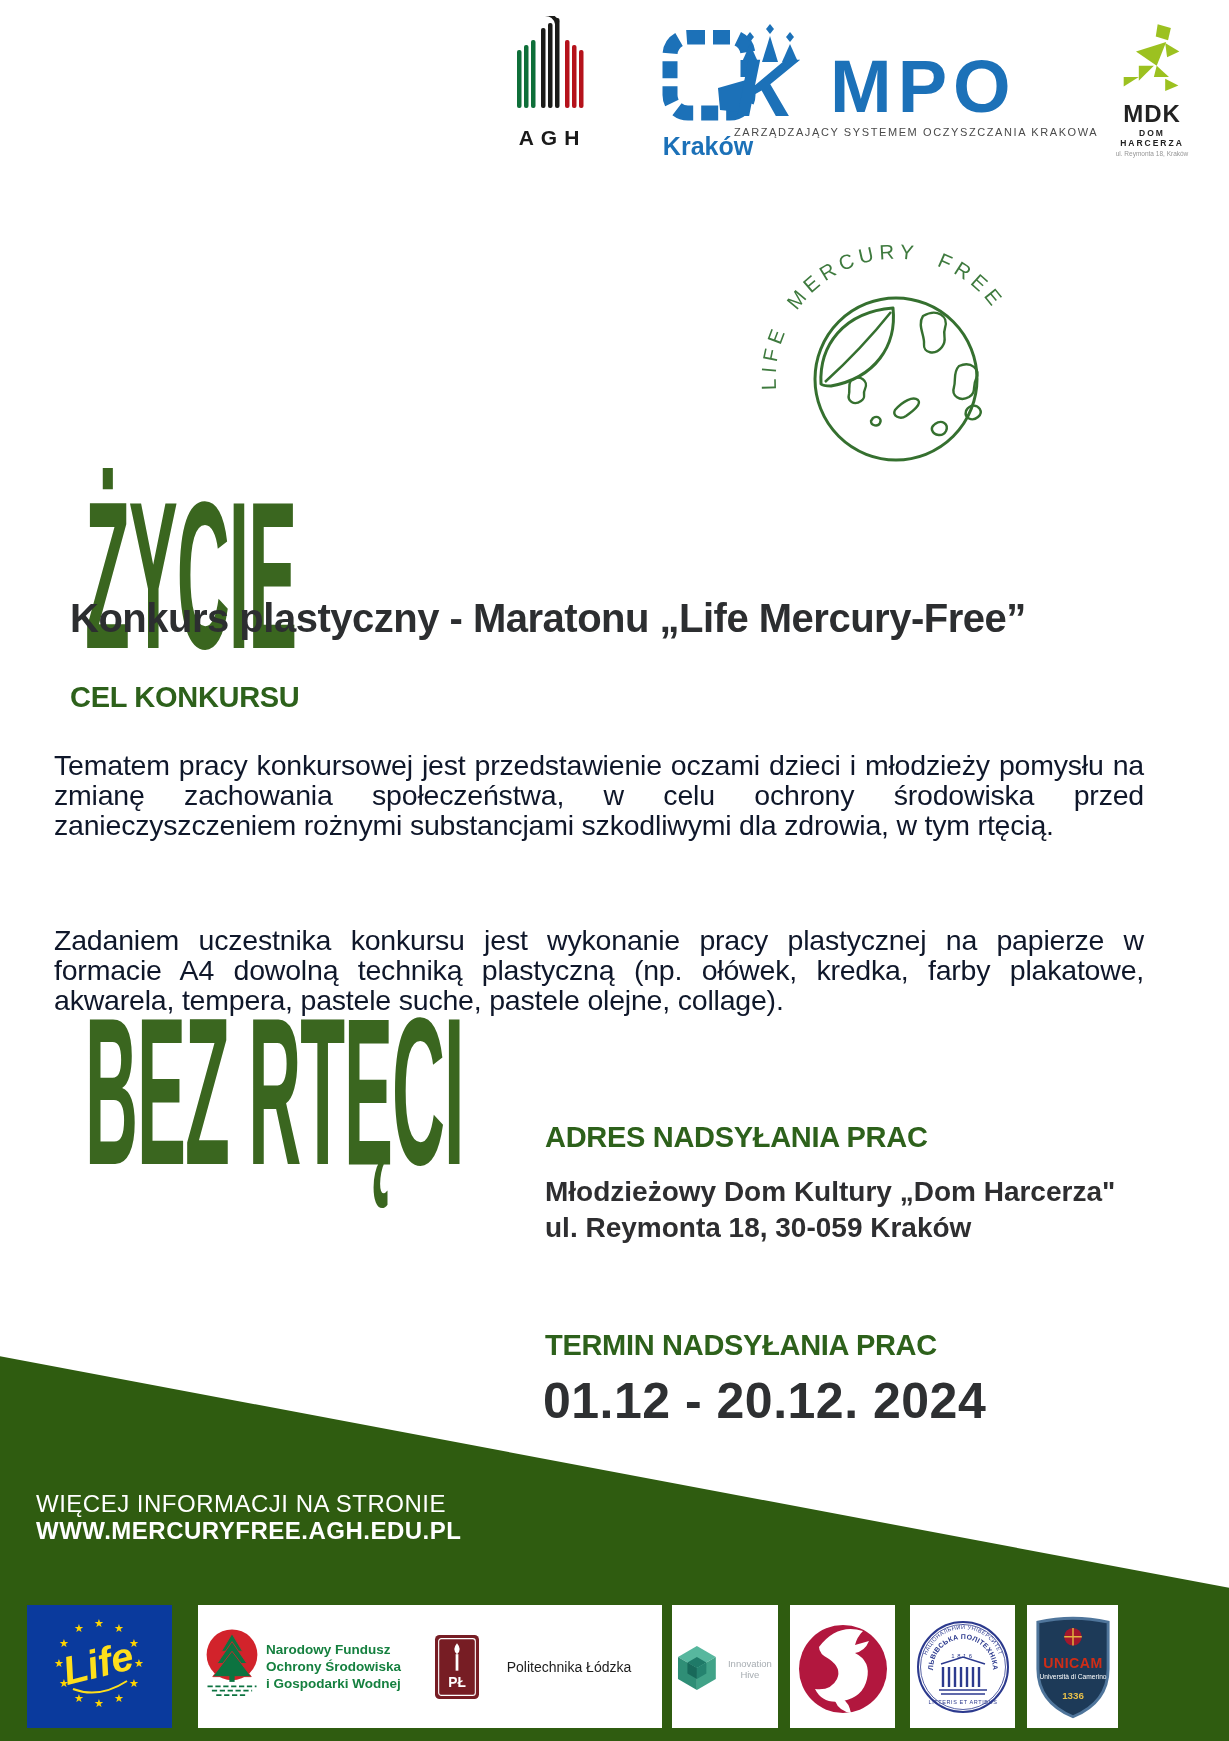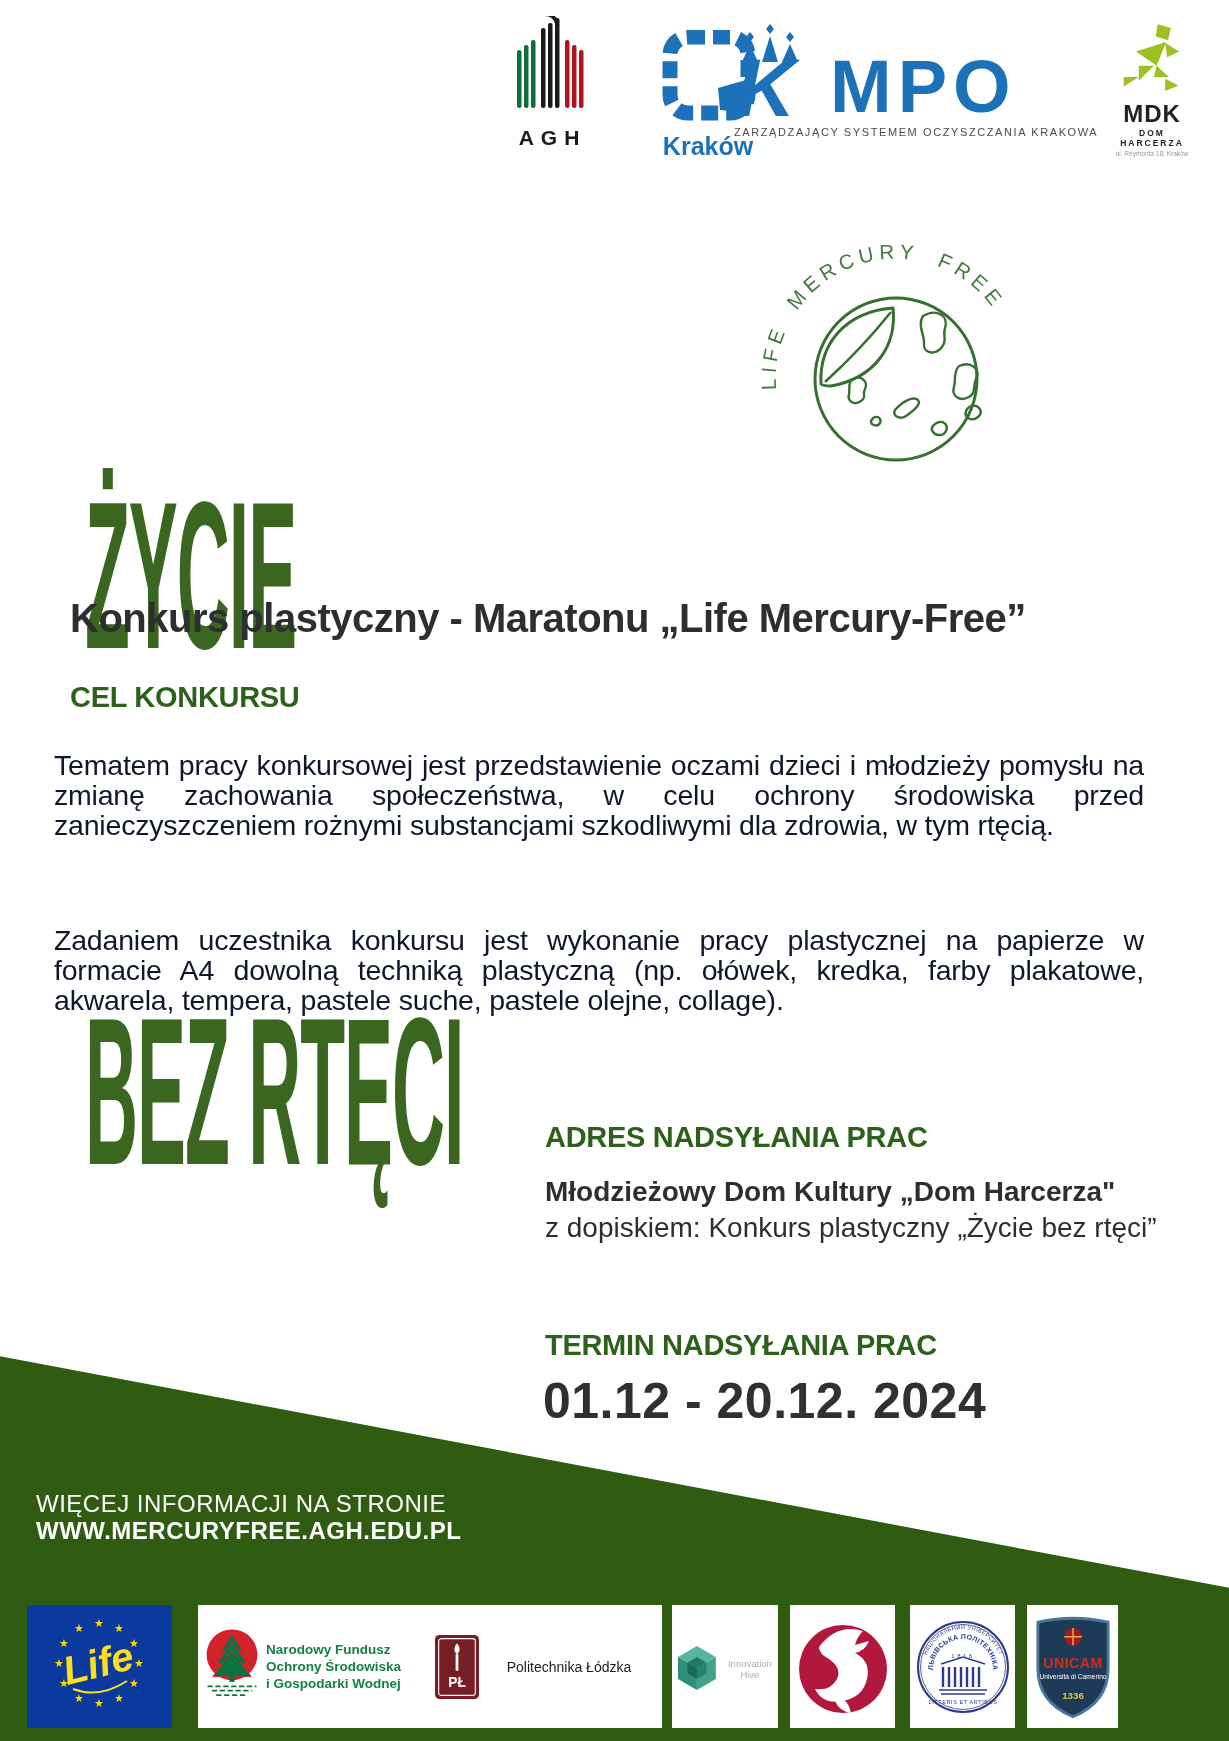--- a/index.html
+++ b/index.html
@@ -141,21 +141,21 @@
 
 <div class="heading">Konkurs plastyczny - Maratonu „Life Mercury-Free”</div>
 
 <div class="sec-title" style="left:70px;top:681px;text-align:right;">CEL KONKURSU</div>
 <div class="body-text" style="top:750px;">Tematem pracy konkursowej jest przedstawienie oczami dzieci i młodzieży pomysłu na zmianę zachowania społeczeństwa, w celu ochrony środowiska przed zanieczyszczeniem rożnymi substancjami szkodliwymi dla zdrowia, w tym rtęcią.</div>
 <div class="body-text" style="top:925px;">Zadaniem uczestnika konkursu jest wykonanie pracy plastycznej na papierze w formacie A4 dowolną techniką plastyczną (np. ołówek, kredka, farby plakatowe, akwarela, tempera, pastele suche, pastele olejne, collage).</div>
 
 <div class="sec-title" style="left:545px;top:1121px;">ADRES NADSYŁANIA PRAC</div>
 <div class="addr-block">
   <div class="b">Młodzieżowy Dom Kultury „Dom Harcerza"</div>
-  <div>z dopiskiem: Konkurs plastyczny „Życie bez rtęci”</div>
+  <div class="b">ul. Reymonta 18, 30-059 Kraków</div>
 </div>
 
 <div class="sec-title" style="left:545px;top:1329px;">TERMIN NADSYŁANIA PRAC</div>
 <div class="date-line">01.12 - 20.12. 2024</div>
 
 <div class="green-band"></div>
 <div class="info1">WIĘCEJ INFORMACJI NA STRONIE</div>
 <div class="info2">WWW.MERCURYFREE.AGH.EDU.PL</div>
 
 <div class="card" style="left:27px;width:145px;background:#0a3a9d;">

